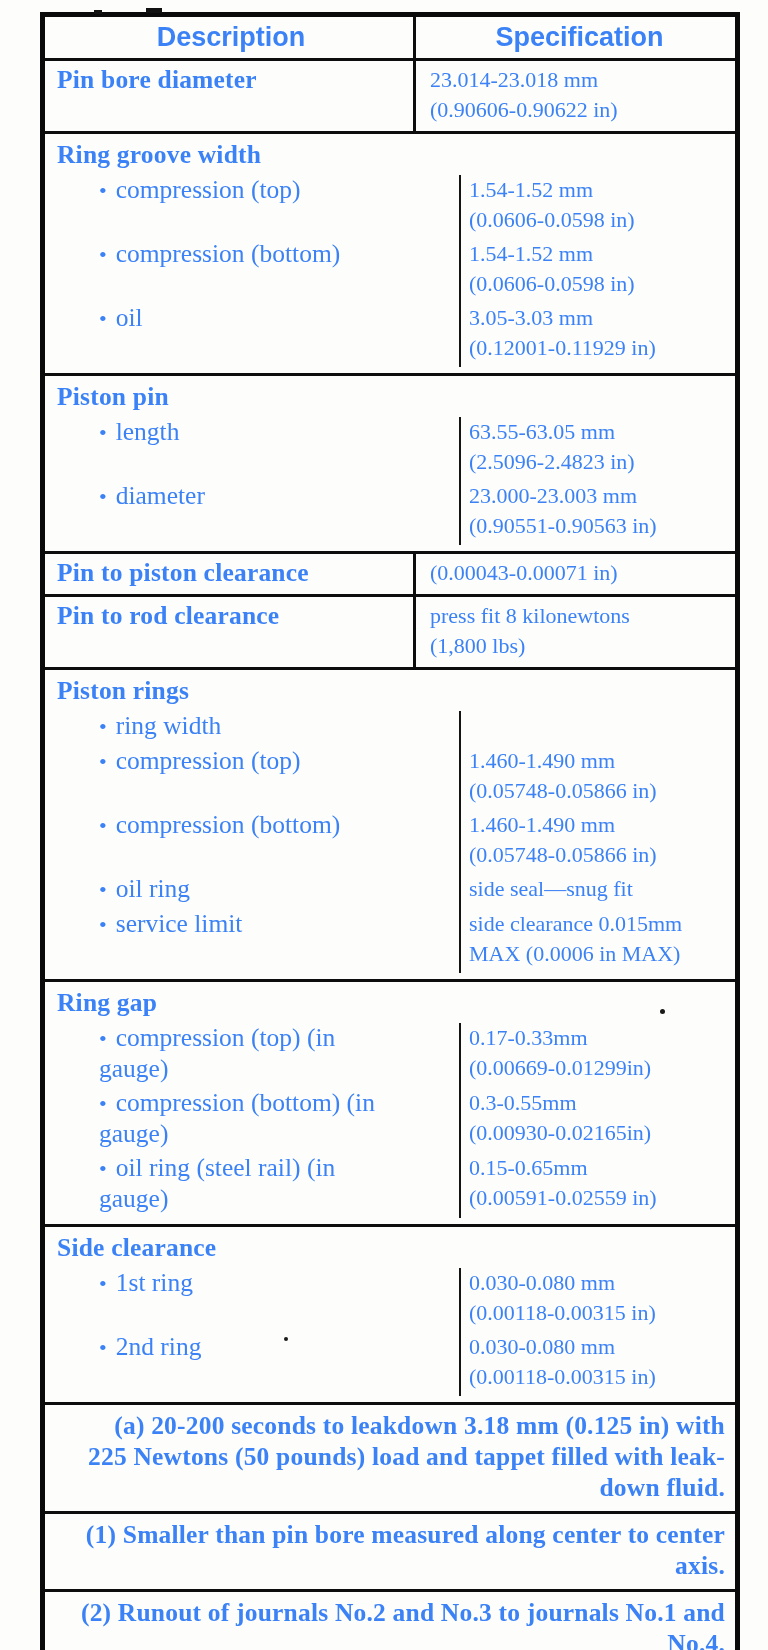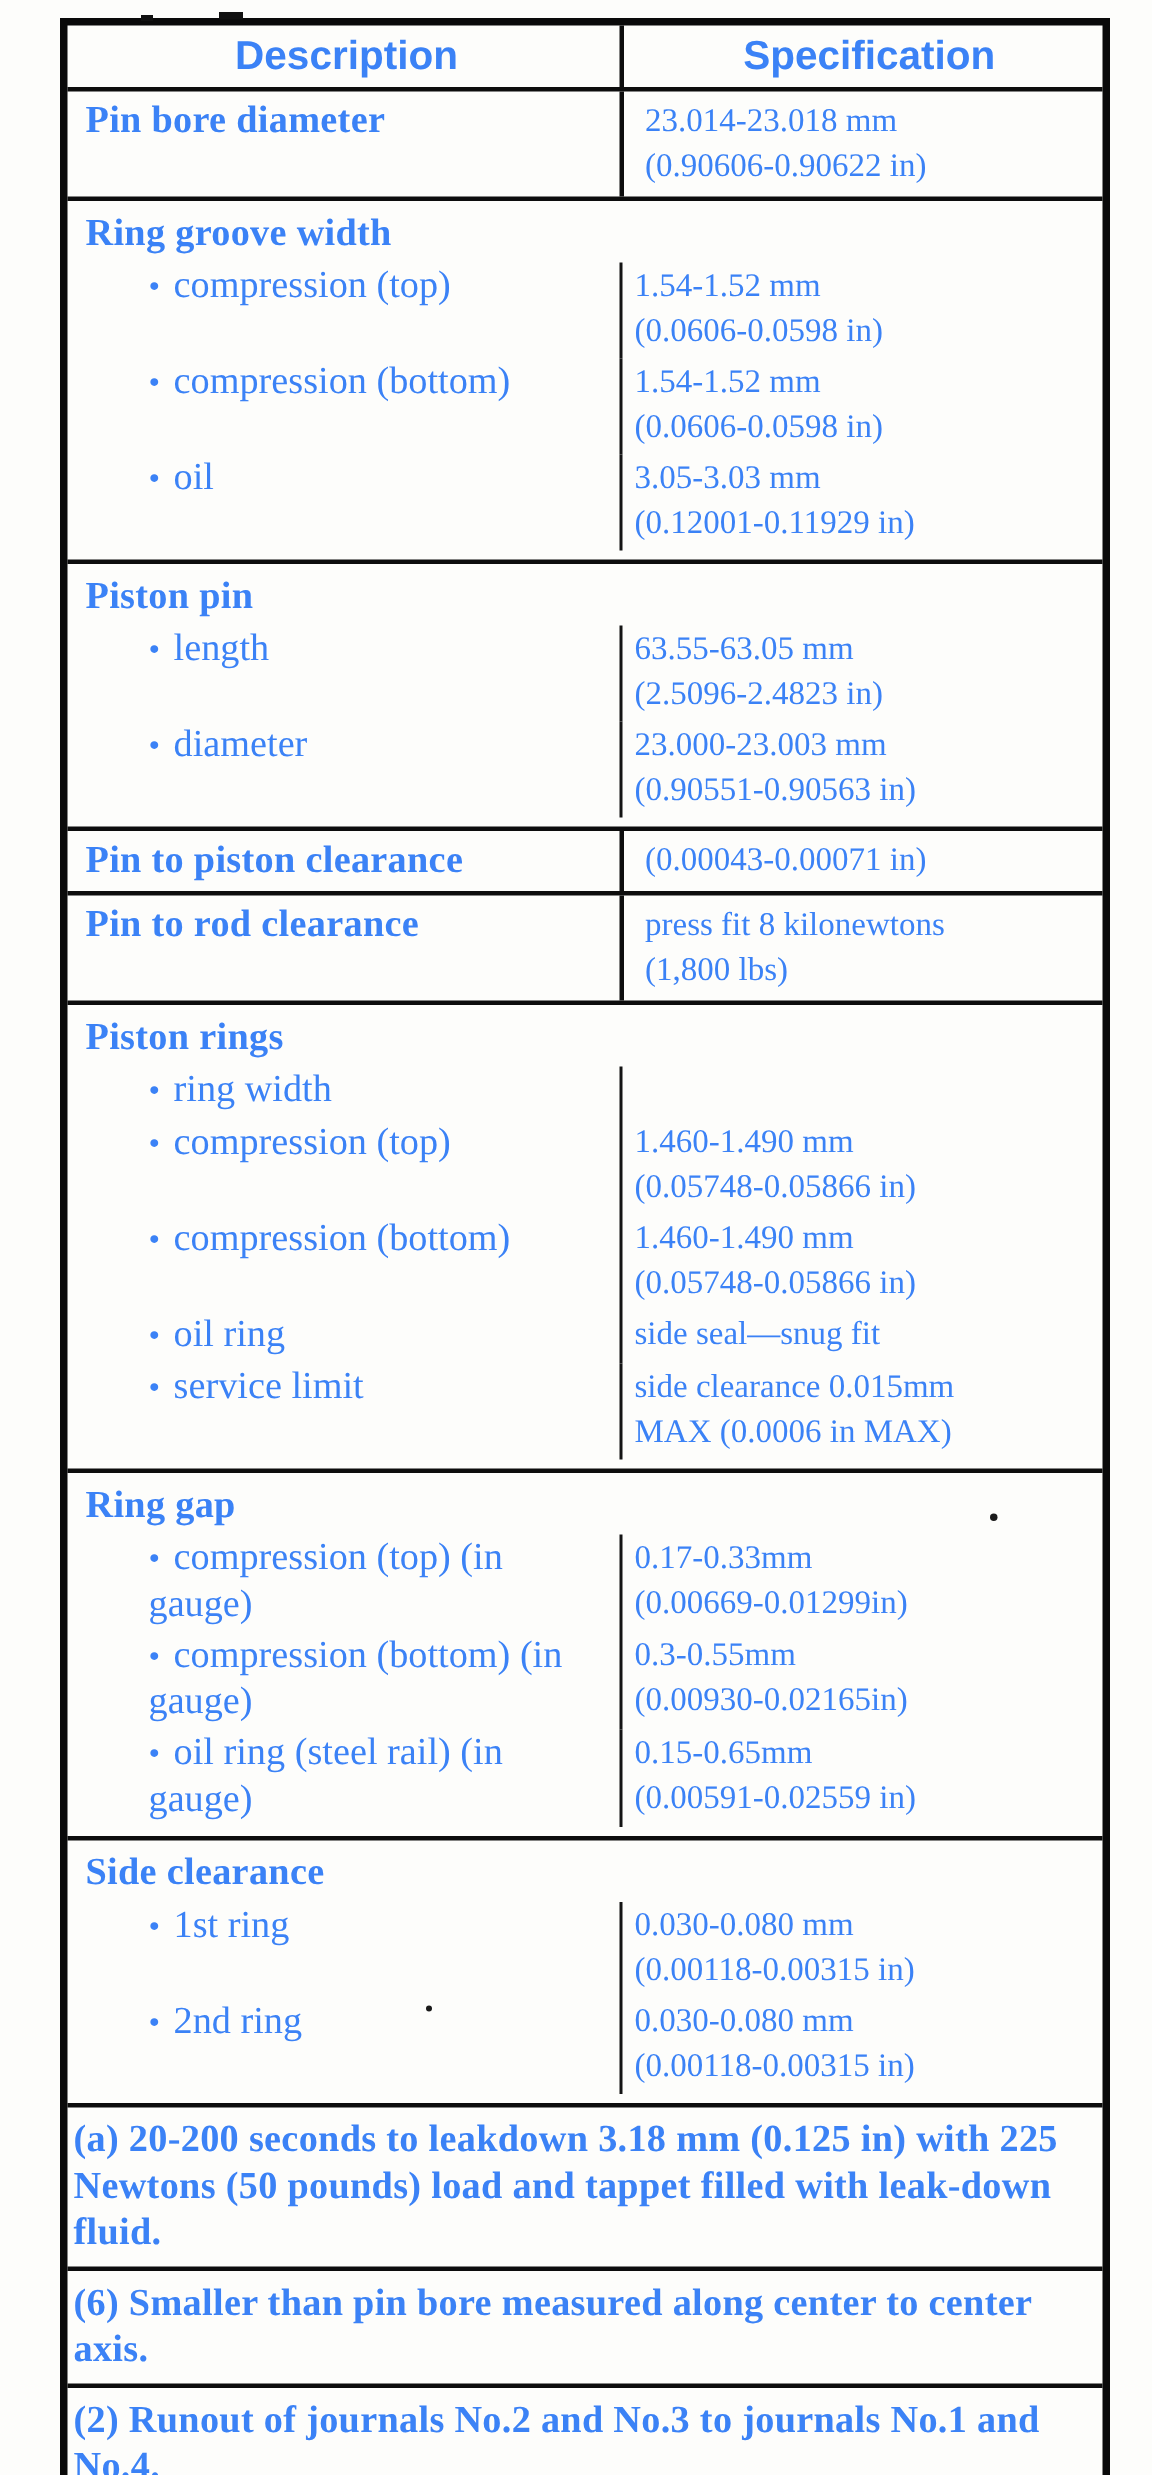--- a/index.html
+++ b/index.html
@@ -60,44 +60,45 @@
     min-height: 0;
   }
   .section { padding-bottom: 6px; }
   .group-heading {
     font-weight: bold;
     font-size: 25.5px;
     line-height: 30px;
     letter-spacing: 0.2px;
     padding: 6px 10px 5px 12px;
   }
-  .sub-row { display: flex; }
+  .sub-row { display: flex; gap: 46px; }
   .sub-row .cell-left {
     padding: 0 6px 4px 12px;
   }
   .sub-row .cell-right {
     border-left: 2px solid #141414;
     padding: 0 6px 4px 8px;
   }
   .bullet-item {
     font-size: 25.5px;
     line-height: 30px;
     padding-left: 42px;
   }
   .bullet-dot {
     display: inline-block;
     margin-right: 9px;
     font-size: 22px;
   }
   .footnote-row {
-    padding: 5px 10px 8px 4px;
+    padding: 5px 10px 8px 24px;
     font-weight: bold;
     font-size: 25.5px;
     line-height: 31px;
     letter-spacing: 0.2px;
+    text-align: right;
   }
   .artifact-dot {
     position: absolute;
     background: #1a1a1a;
     border-radius: 50%;
   }
   .artifact-nub {
     position: absolute;
     background: #111111;
   }
@@ -289,21 +290,21 @@
           <div class="bullet-item"><span class="bullet-dot">•</span><span>2nd ring</span></div>
         </div>
         <div class="cell-right">
           <div class="spec-line">0.030-0.080 mm</div>
           <div class="spec-line">(0.00118-0.00315 in)</div>
         </div>
       </div>
     </div>
 
     <div class="footnote-row hline">(a) 20-200 seconds to leakdown 3.18 mm (0.125 in) with 225 Newtons (50 pounds) load and tappet filled with leak-down fluid.</div>
-    <div class="footnote-row hline">(6) Smaller than pin bore measured along center to center axis.</div>
+    <div class="footnote-row hline">(1) Smaller than pin bore measured along center to center axis.</div>
     <div class="footnote-row hline">(2) Runout of journals No.2 and No.3 to journals No.1 and No.4.</div>
 
   </div>
 
   <div class="artifact-dot" style="left:660px; top:1009px; width:5px; height:5px;"></div>
   <div class="artifact-dot" style="left:284px; top:1337px; width:4px; height:4px;"></div>
   <div class="artifact-nub" style="left:146px; top:8px; width:16px; height:5px;"></div>
   <div class="artifact-nub" style="left:94px; top:10px; width:8px; height:4px;"></div>
 </div>
 

